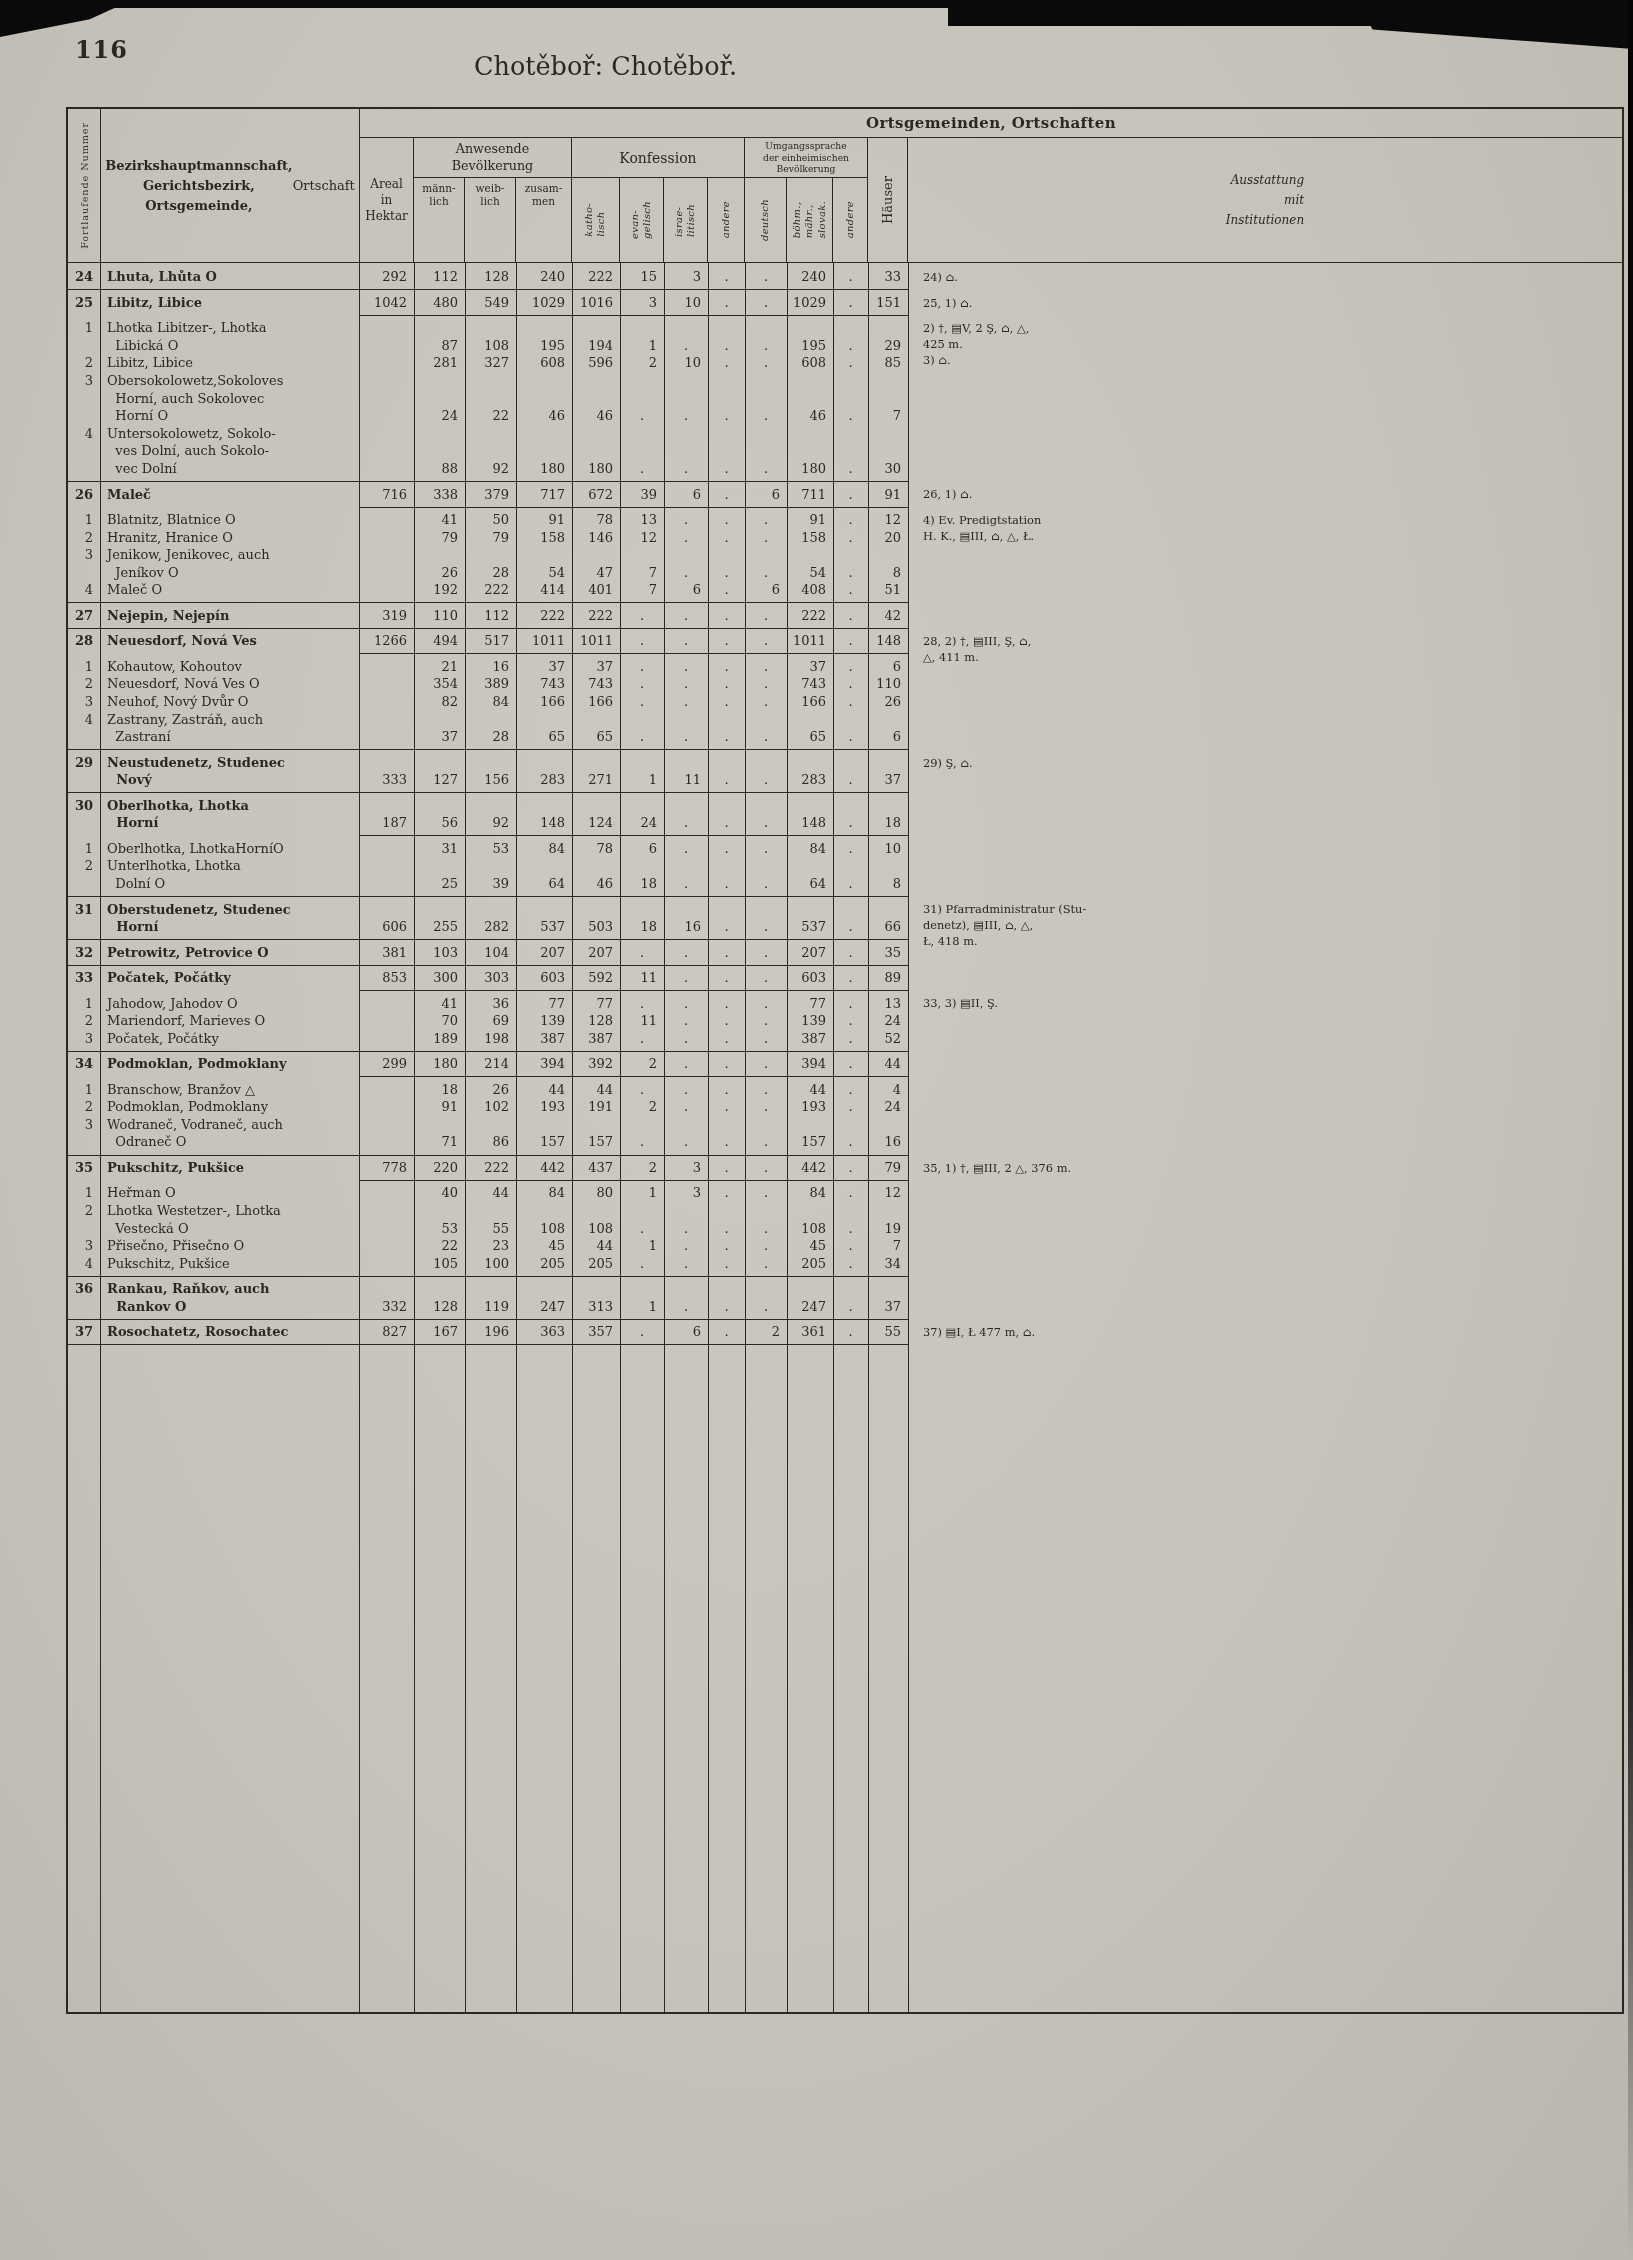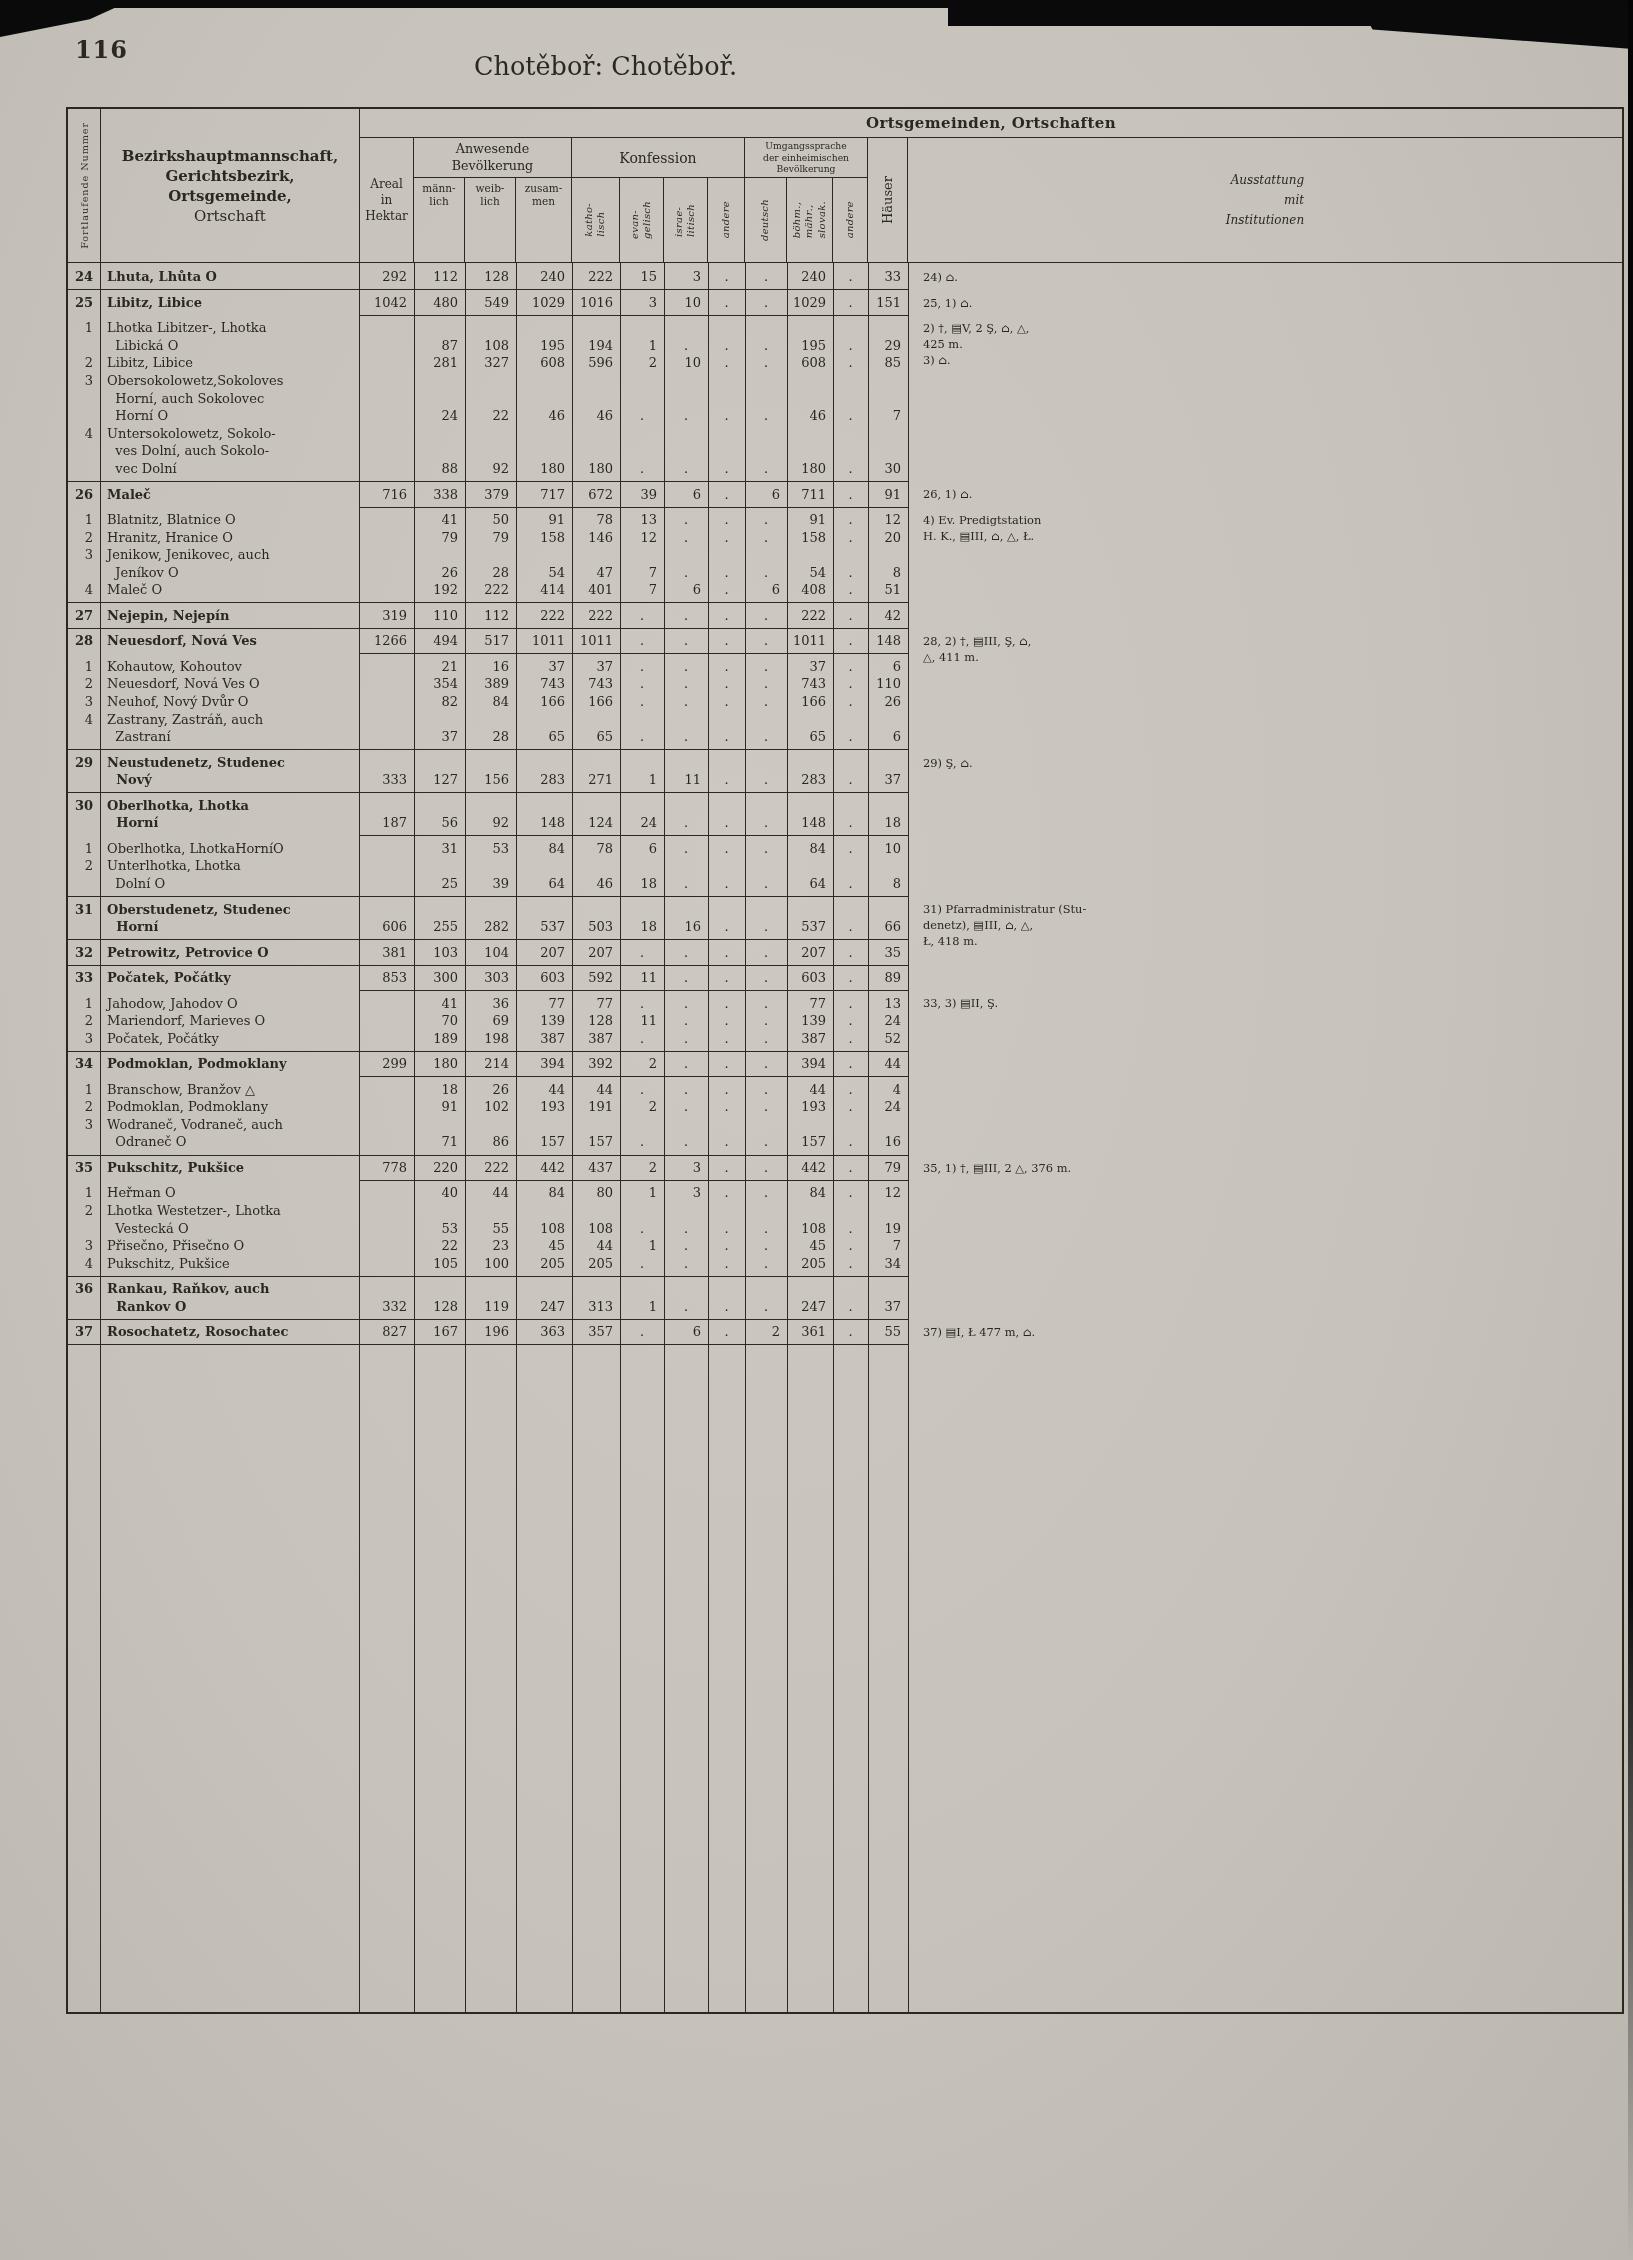--- a/index.html
+++ b/index.html
@@ -28,23 +28,23 @@
   .gtable {
     position: absolute; left: 66px; top: 107px; width: 1558px; height: 1907px;
     border: 2.6px double #2c2820; display: flex; flex-direction: column;
   }
 
   
   .thead { display: flex; height: 154px; border-bottom: 1.8px solid #2c2820; flex: 0 0 auto; }
   .h-num { width: 33px; border-right: 0.9px solid #2c2820; display: flex; align-items: center; justify-content: center; }
   .rot { writing-mode: vertical-rl; transform: rotate(180deg); }
   .h-num .rot { font-size: 9.7px; letter-spacing: 0.9px; color: #35312a; }
-  .h-name { width: 259px; border-right: 0.9px solid #2c2820; display: flex; flex-direction: column;
+  .h-name { width: 259px; border-right: 0.9px solid #2c2820; display: flex; flex-direction: row;
             align-items: center; justify-content: center; text-align: center;
-            font-size: 15px; line-height: 20px; white-space: pre-wrap; }
+            font-size: 13px; line-height: 20px; white-space: pre-wrap; }
   .h-name .bold { font-weight: bold; }
   .h-right { flex: 1; display: flex; flex-direction: column; }
   .h-group-title { height: 29px; line-height: 29px; border-bottom: 0.9px solid #2c2820;
                    text-align: center; font-size: 15px; font-weight: bold; letter-spacing: 0.4px; }
   .h-lower { flex: 1; display: flex; }
   .h-areal { width: 54px; border-right: 0.9px solid #2c2820; display: flex; align-items: center;
              justify-content: center; text-align: center; font-size: 12px; line-height: 16px; white-space: pre-wrap; }
   .h-grp { display: flex; flex-direction: column; }
   .h-grp-title { height: 40px; border-right: 0.9px solid #2c2820; border-bottom: 0.9px solid #2c2820;
                  display: flex; align-items: center; justify-content: center; text-align: center; white-space: pre-wrap; }

